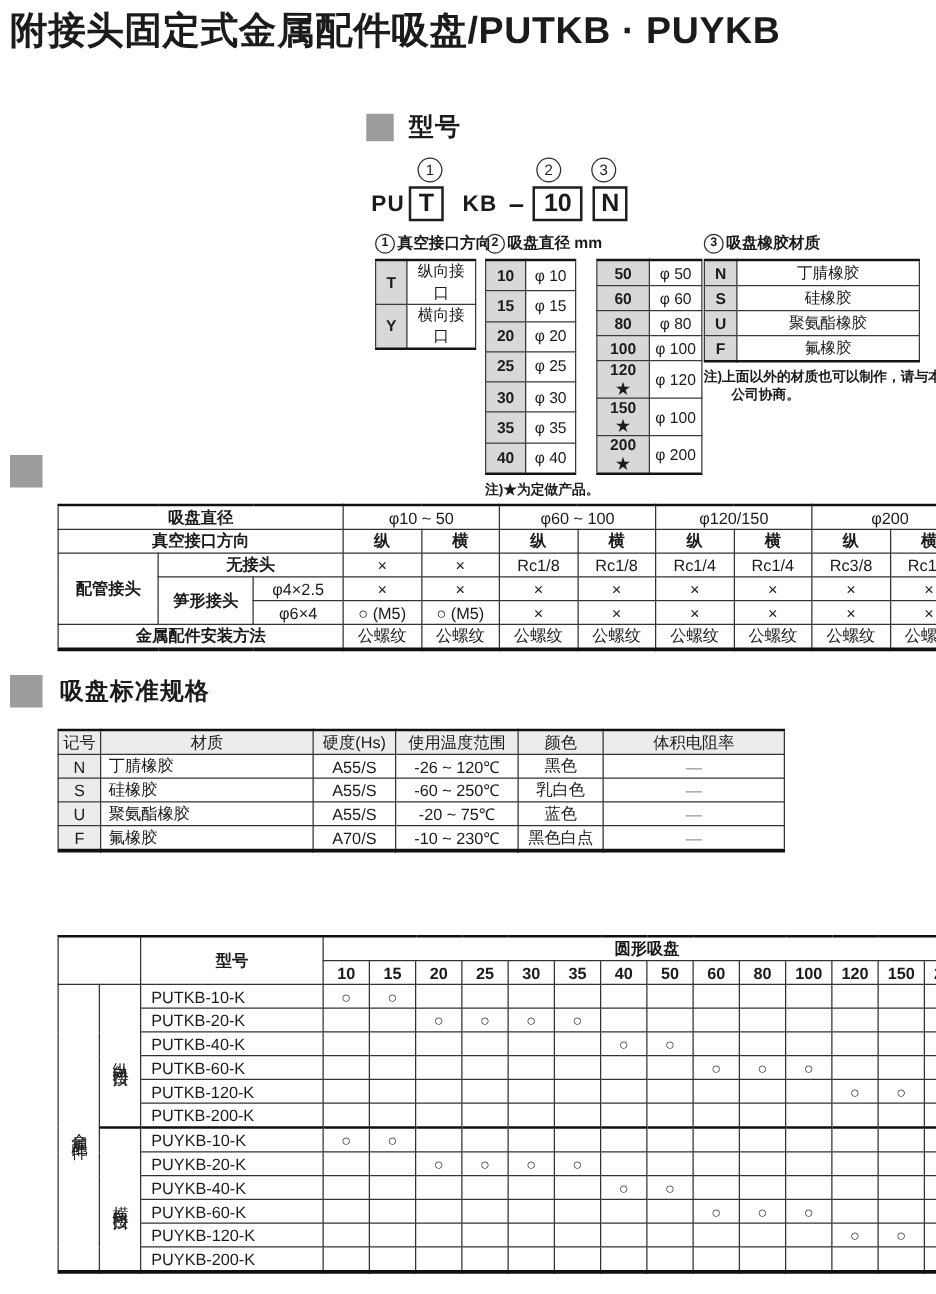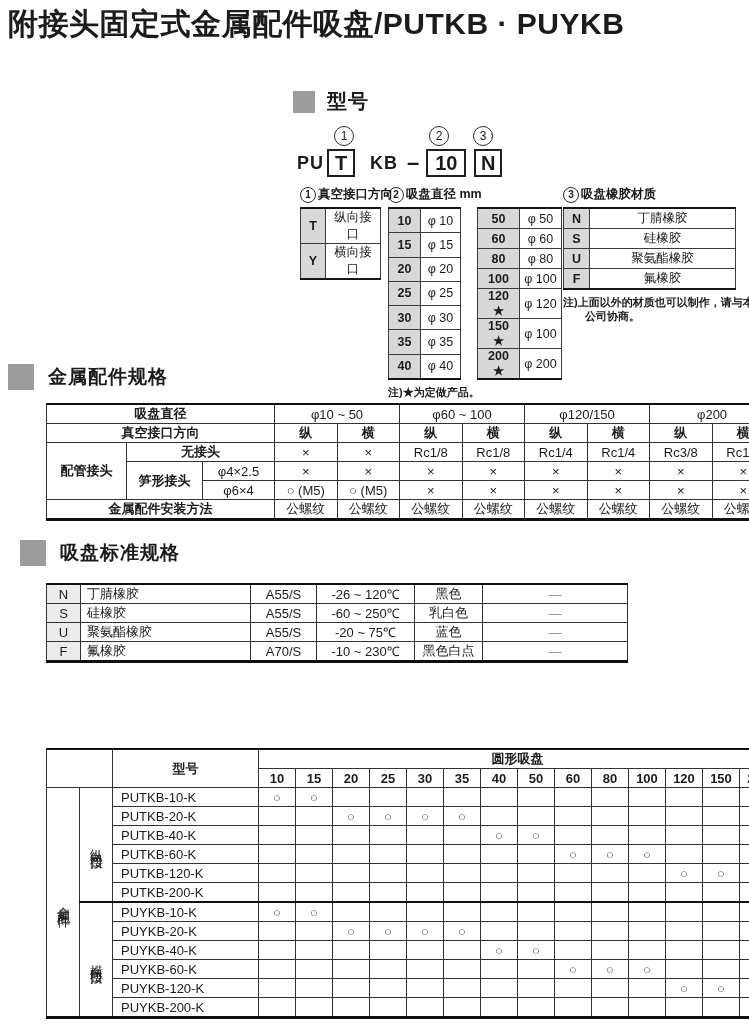--- a/index.html
+++ b/index.html
@@ -221,21 +221,20 @@
         </tbody>
     </table>
     <div class="opt-note">
       <div>注)上面以外的材质也可以制作，请与本</div>
       <div class="note-indent">公司协商。</div>
     </div>
   </div>
 
   <div class="sec-head" style="left:8px;top:364px;">
     <span class="sq"></span>
-    <span class="sec-title">金属配件规格</span>
   </div>
 
   <table class="big" style="left:10px;top:403px;width:728px;">
     <colgroup>
       <col style="width:80px">
         <col style="width:76px">
         <col style="width:72px">
       <col span="8" style="width:62.5px">
     </colgroup>
     <tbody>
@@ -299,35 +298,43 @@
           <td>公螺纹</td>
           <td>公螺纹</td>
           <td>公螺纹</td>
           <td>公螺纹</td>
           <td>公螺纹</td>
           <td>公螺纹</td>
         </tr>
     </tbody>
   </table>
 
-  <div class="sec-head" style="left:8px;top:540px;margin-left:12px;">
+  <div class="sec-head" style="left:8px;top:540px;">
     <span class="sq"></span>
     <span class="sec-title">吸盘标准规格</span>
   </div>
 
   <table class="big pad" style="left:10px;top:583px;width:581px;">
     <colgroup>
       <col style="width:34px">
         <col style="width:170px">
         <col style="width:66px">
       <col style="width:98px">
         <col style="width:68px">
         <col style="width:145px">
     </colgroup>
     <tbody>
+      <tr id="pad-head">
+          <th>记号</th>
+          <th>材质</th>
+          <th>硬度(Hs)</th>
+          <th>使用温度范围</th>
+          <th>颜色</th>
+          <th>体积电阻率</th>
+        </tr>
     <tr>
           <td class="g">N</td>
           <td class="left">丁腈橡胶</td>
           <td>A55/S</td>
           <td>-26 ~ 120℃</td>
           <td>黑色</td>
           <td class="dash">—</td>
         </tr>
         <tr>
           <td class="g">S</td>

